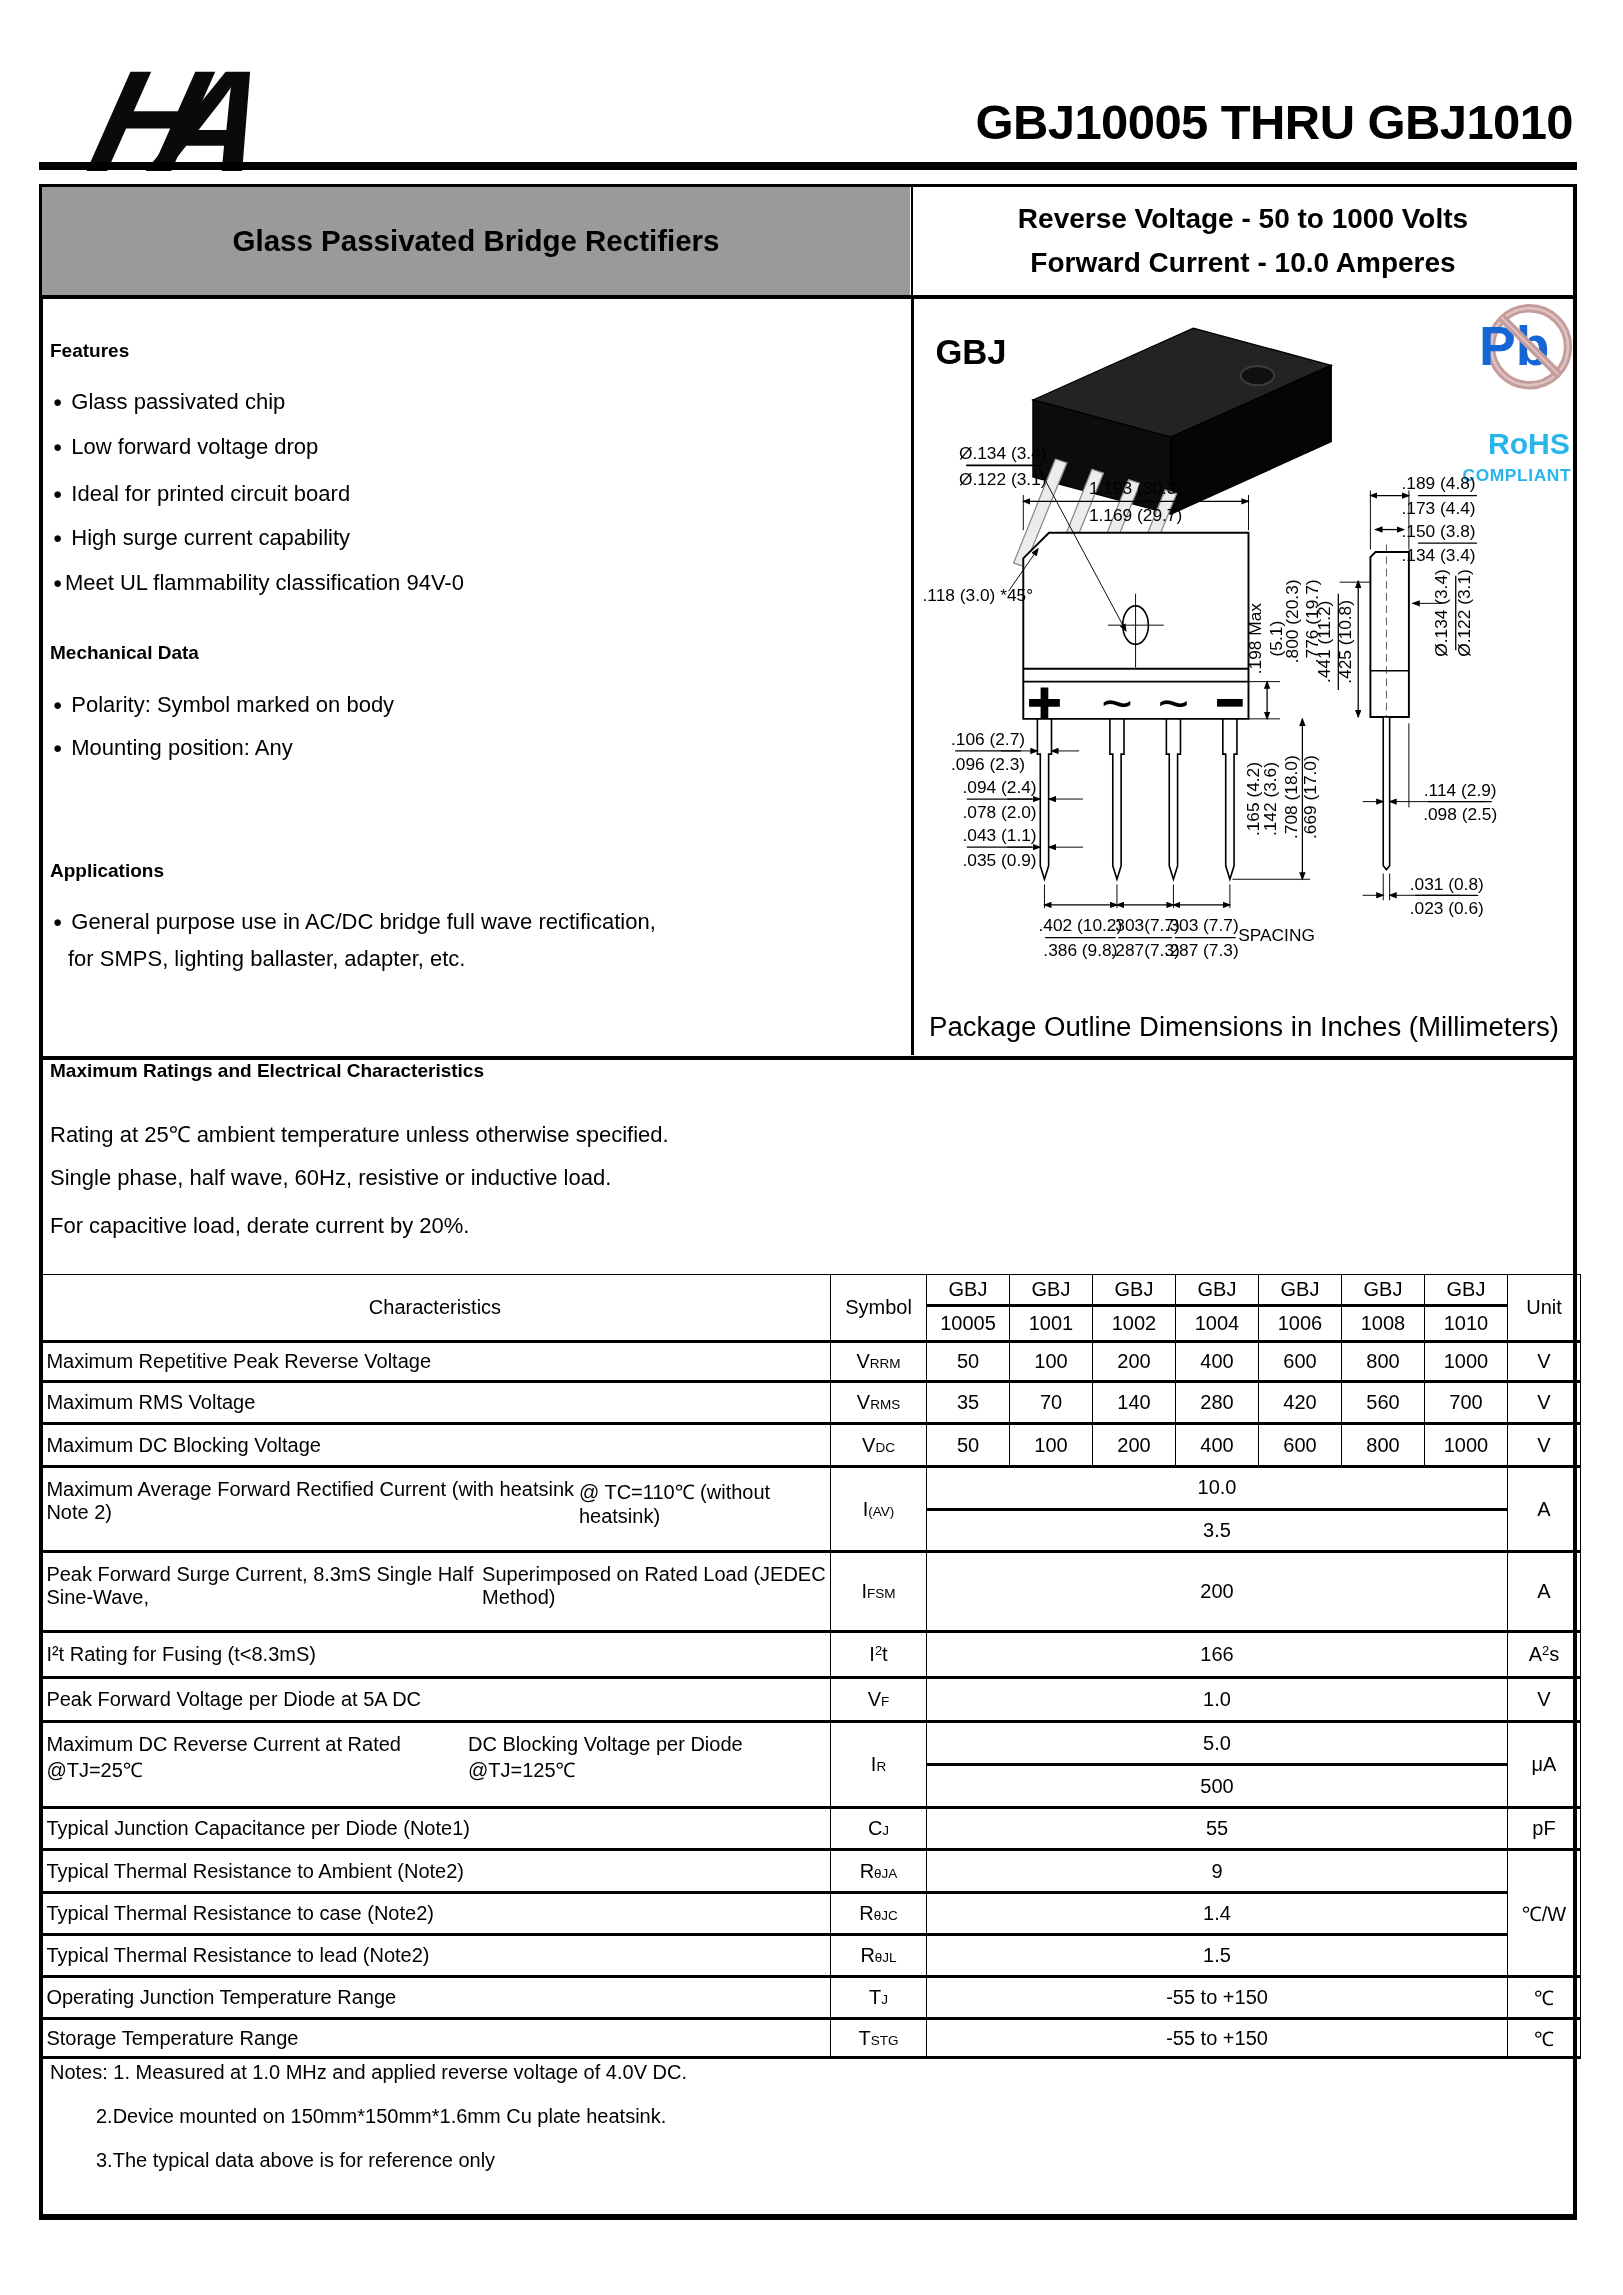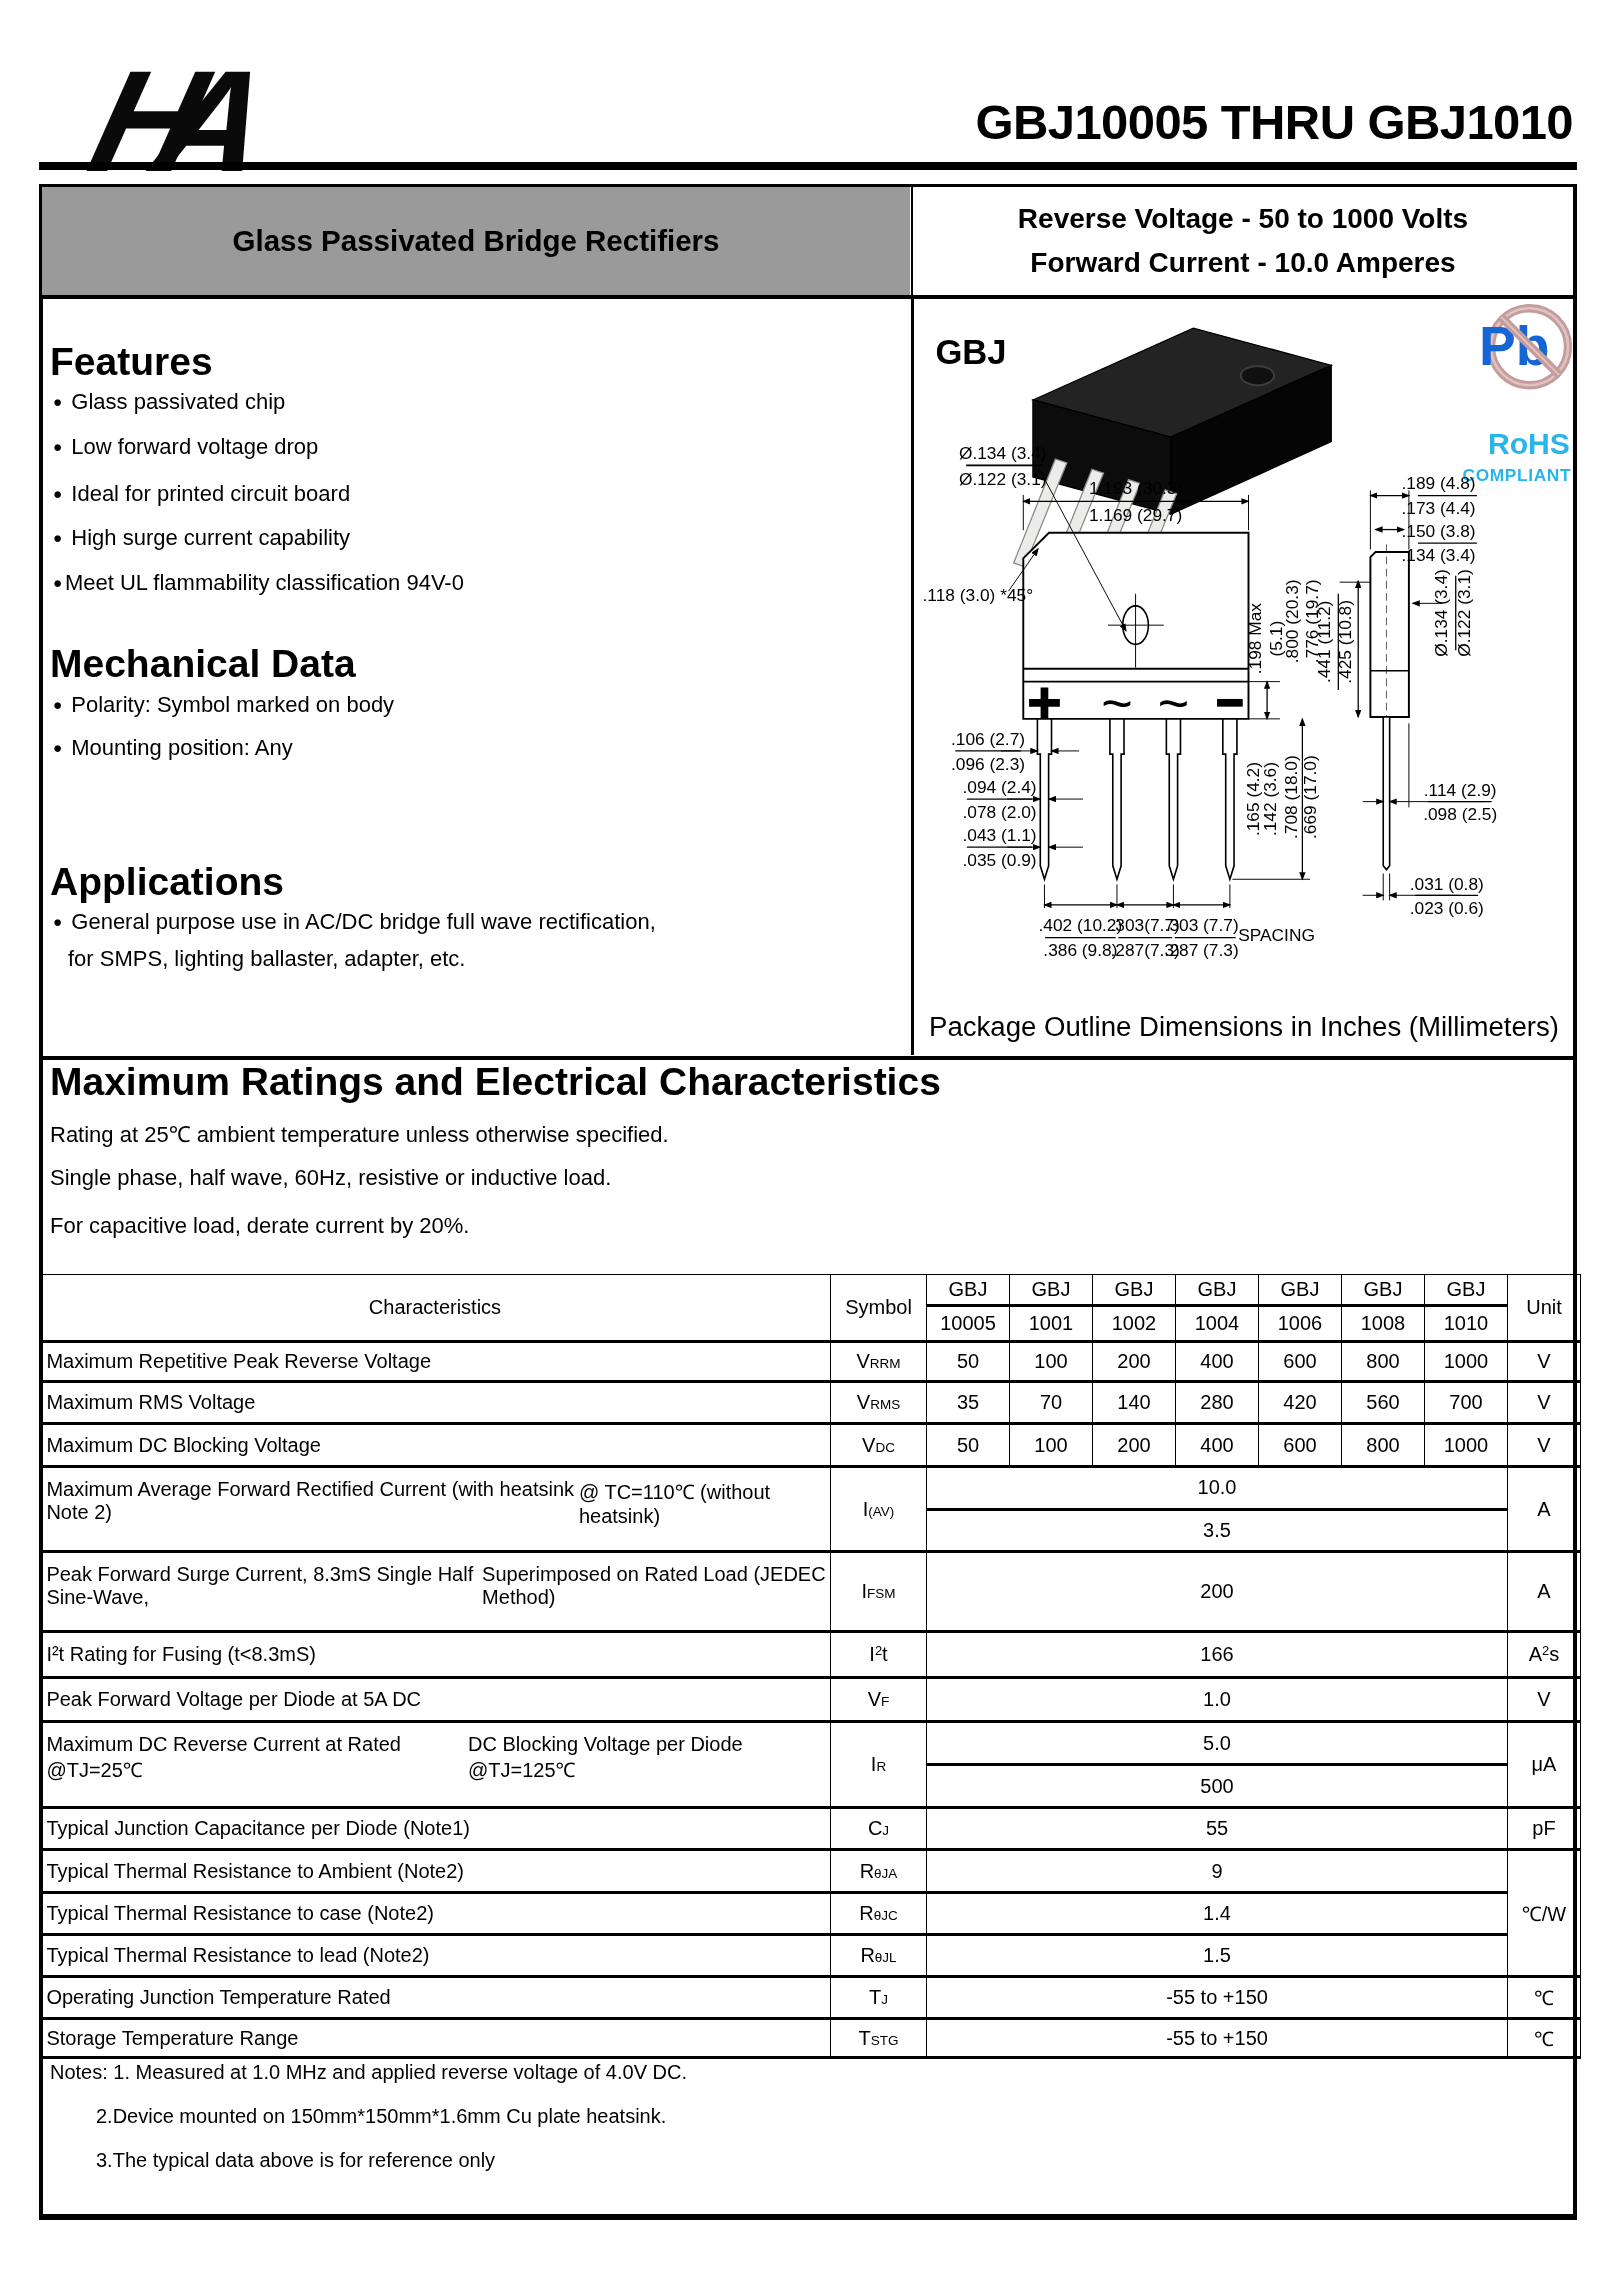--- a/index.html
+++ b/index.html
@@ -8,21 +8,21 @@
   .abs{position:absolute;}
   .hline{position:absolute;background:#000;}
   .vline{position:absolute;background:#000;}
   #logo{left:56px;top:40px;width:359px;height:154px;}
   #title{left:789px;top:94px;width:784px;text-align:right;font-size:49px;font-weight:bold;letter-spacing:-0.6px;}
   #banner-left{left:42px;top:187px;width:868px;height:108px;background:#9a9a9a;
                display:flex;align-items:center;justify-content:center;font-size:29.5px;font-weight:bold;}
   #banner-right{left:913px;top:187px;width:660px;height:108px;background:#fff;
                display:flex;flex-direction:column;align-items:center;justify-content:center;gap:11.6px;
                font-size:28px;font-weight:bold;}
-  .sec-h{font-size:39px;font-weight:bold;}
+  .sec-h{font-size:19px;font-weight:bold;}
   .bullet-line{position:absolute;left:53px;font-size:22px;white-space:nowrap;}
   .bullet-line .dot{display:inline-block;font-size:15.4px;vertical-align:1.9px;margin-right:9px;}
   .para{position:absolute;left:50px;font-size:22px;white-space:nowrap;}
   
   #ratings-table{position:absolute;left:39px;top:1274px;border-collapse:collapse;table-layout:fixed;width:1538px;}
   #ratings-table td,#ratings-table th{border:1.9px solid #000;font-weight:normal;overflow:hidden;}
   #ratings-table .hrow td,#ratings-table .hrow th{font-size:20px;}
   #ratings-table .lab{font-size:20px;text-align:left;padding:0 3.9px 0 6.4px;}
   #ratings-table .ctr{text-align:center;font-size:20px;}
   #ratings-table tr.body td{border-bottom-width:3.2px;border-top-width:3.2px;}
@@ -423,21 +423,21 @@
           <td class="lab">Typical Thermal Resistance to case (Note2)</td>
           <td class="ctr"><span>R</span><span class="sym-sub">θJC</span></td>
           <td colspan="7" class="ctr">1.4</td>
         </tr>
         <tr class="body" style="height: 42px;">
           <td class="lab">Typical Thermal Resistance to lead (Note2)</td>
           <td class="ctr"><span>R</span><span class="sym-sub">θJL</span></td>
           <td colspan="7" class="ctr">1.5</td>
         </tr>
         <tr class="body" style="height: 42px;">
-          <td class="lab">Operating Junction Temperature Rated</td>
+          <td class="lab">Operating Junction Temperature Range</td>
           <td class="ctr"><span>T</span><span class="sym-sub">J</span></td>
           <td colspan="7" class="ctr">-55 to +150</td>
           <td class="ctr"><span>℃</span></td>
         </tr>
         <tr class="body" style="height: 39px;">
           <td class="lab">Storage Temperature Range</td>
           <td class="ctr"><span>T</span><span class="sym-sub">STG</span></td>
           <td colspan="7" class="ctr">-55 to +150</td>
           <td class="ctr"><span>℃</span></td>
         </tr>

